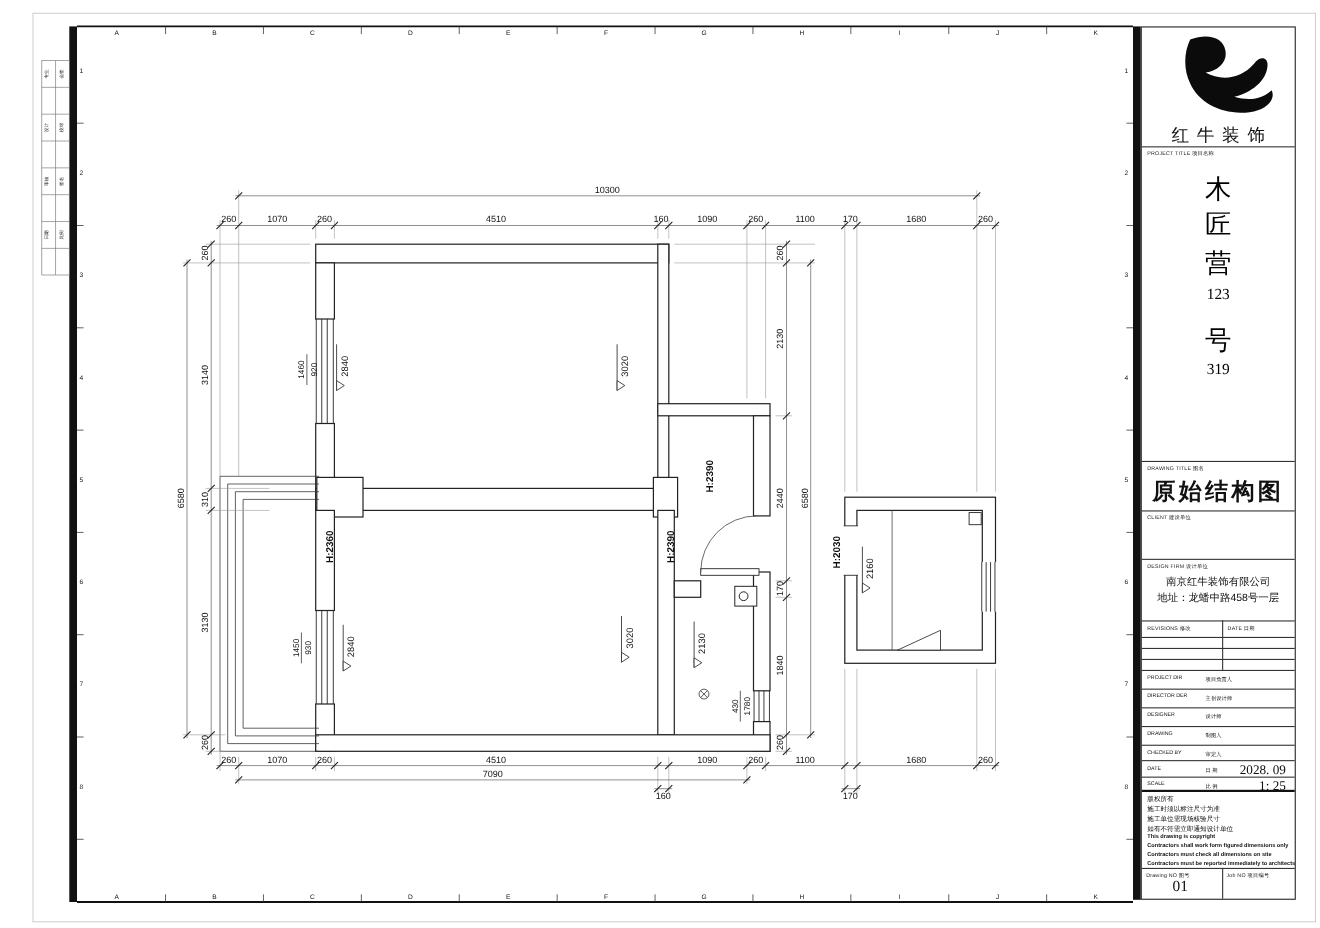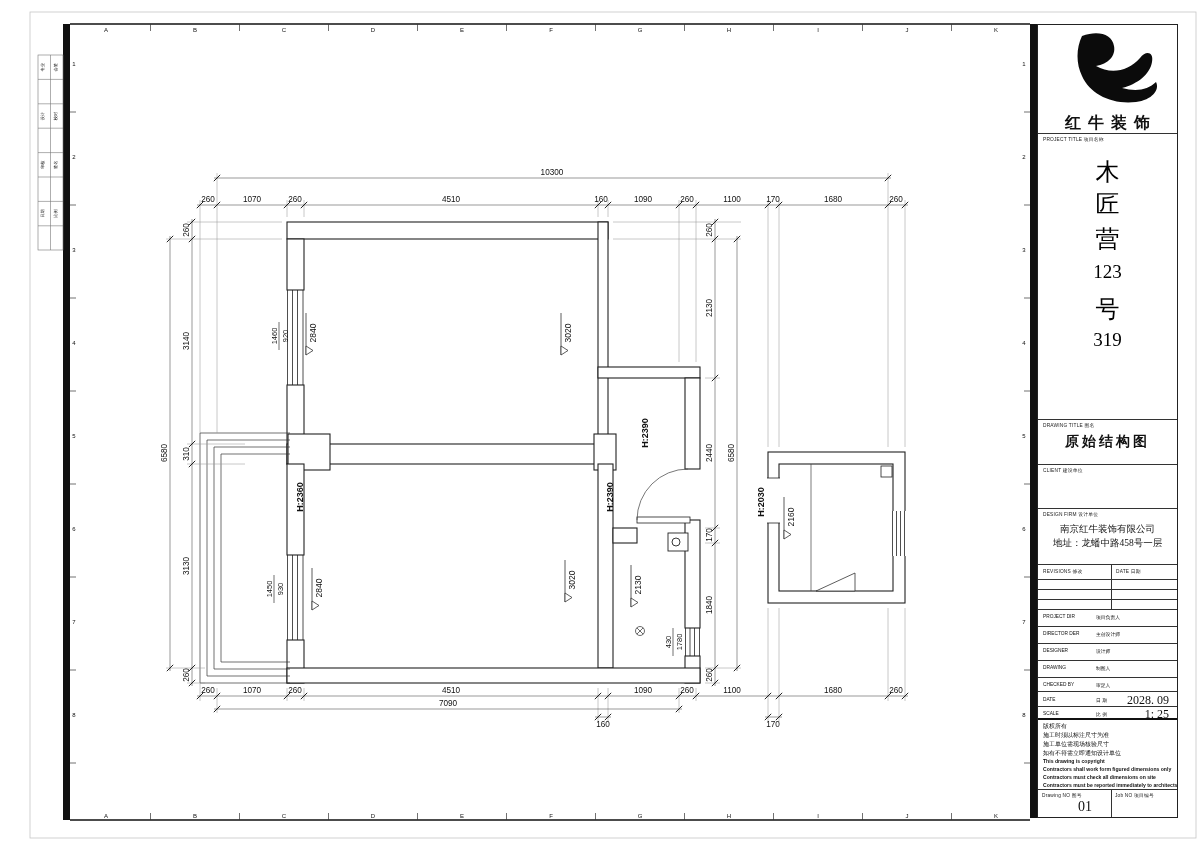--- a/index.html
+++ b/index.html
@@ -8,27 +8,27 @@
   .abs{position:absolute;}
   svg text{font-family:"Liberation Sans",sans-serif;}
   
   #titleblock{position:absolute;left:1037px;top:24px;width:141px;height:794px;
               border:1px solid #222;box-sizing:border-box;}
   .hline{position:absolute;left:0;width:100%;height:0;border-top:1px solid #333;}
   .hline.thick{border-top:2px solid #111;}
   .vline{position:absolute;width:0;border-left:1px solid #333;}
   .tb-tiny{position:absolute;font-size:4.8px;color:#222;letter-spacing:.2px;white-space:nowrap;}
   .tb-center{left:0;width:100%;text-align:center;}
-  .brand-text{position:absolute;top:88px;font-size:16px;font-weight:700;letter-spacing:7px;
+  .brand-text{position:absolute;top:88px;font-size:16px;font-weight:400;letter-spacing:7px;
               text-indent:7px;font-family:"Liberation Serif",serif;}
   .name-char{position:absolute;left:0;width:100%;text-align:center;
              font-family:"Liberation Serif",serif;font-size:24px;color:#000;}
-  .name-num{font-size:19px;}
-  .dwg-title{position:absolute;top:432px;font-size:14px;font-weight:bold;letter-spacing:3px;text-align:center;}
-  .firm{position:absolute;font-size:9.5px;font-family:Liberation Serif, serif;}
+  .name-num{font-size:14px;}
+  .dwg-title{position:absolute;top:432px;font-size:21px;font-weight:bold;letter-spacing:3px;text-align:center;}
+  .firm{position:absolute;font-size:9.5px;}
   .row-label-en{position:absolute;left:5px;font-size:4.8px;white-space:nowrap;}
   .row-label-cn{position:absolute;left:58px;font-size:4.8px;white-space:nowrap;}
   .row-val{position:absolute;right:8px;font-size:12px;font-family:"Liberation Serif",serif;white-space:nowrap;}
   .note-cn{position:absolute;left:5px;font-size:6px;white-space:nowrap;}
   .note-en{position:absolute;left:5px;font-size:5.1px;font-weight:bold;white-space:nowrap;}
   .dno{position:absolute;font-size:14px;font-family:"Liberation Serif",serif;}
 </style>
 </head>
 <body>
 
@@ -504,16 +504,16 @@
     <div class="note-cn" style="top:715px">施工单位需现场核验尺寸</div>
     <div class="note-cn" style="top:724px">如有不符需立即通知设计单位</div>
     <div class="note-en" style="top:733px">This drawing is copyright</div>
     <div class="note-en" style="top:741px">Contractors shall work form figured dimensions only</div>
     <div class="note-en" style="top:749px">Contractors must check all dimensions on site</div>
     <div class="note-en" style="top:757px">Contractors must be reported immediately to architects</div>
 
     <div class="hline" style="top:764px"></div>
     <div class="vline" style="left:73px;top:764px;height:28px"></div>
     <div class="tb-tiny" style="left:4px;top:767px">Drawing NO  图号</div>
-    <div class="dno" style="left:40px;top:774px">01</div>
+    <div class="dno" style="left:28px;top:774px">01</div>
     <div class="tb-tiny" style="left:77px;top:767px">Job NO  项目编号</div>
   </div>
 </div>
 
 </body></html>

